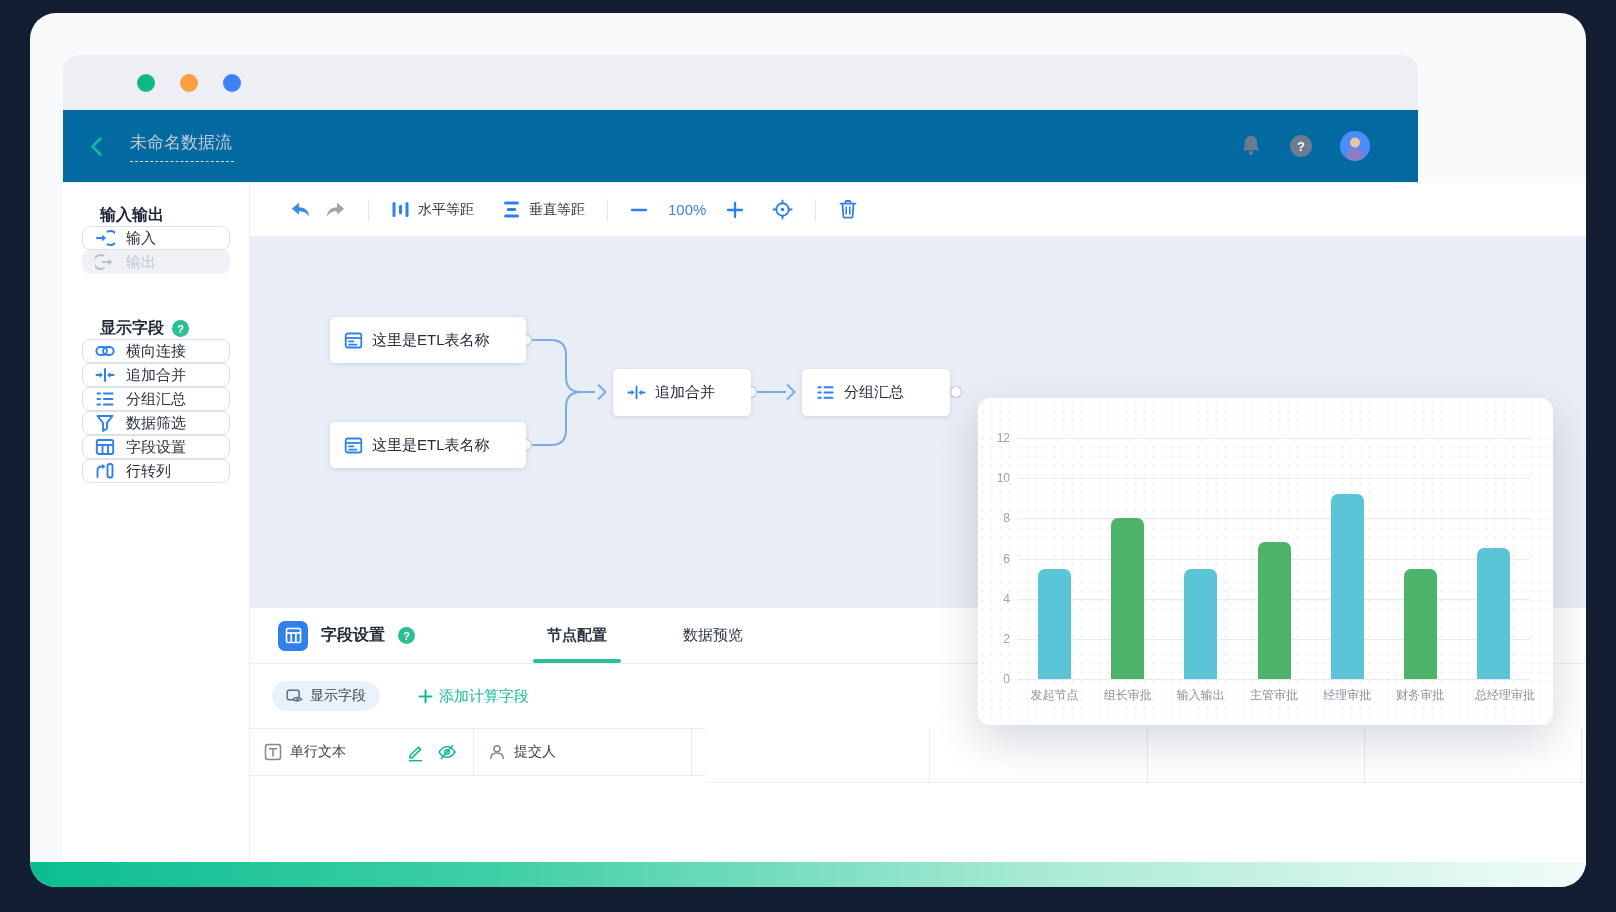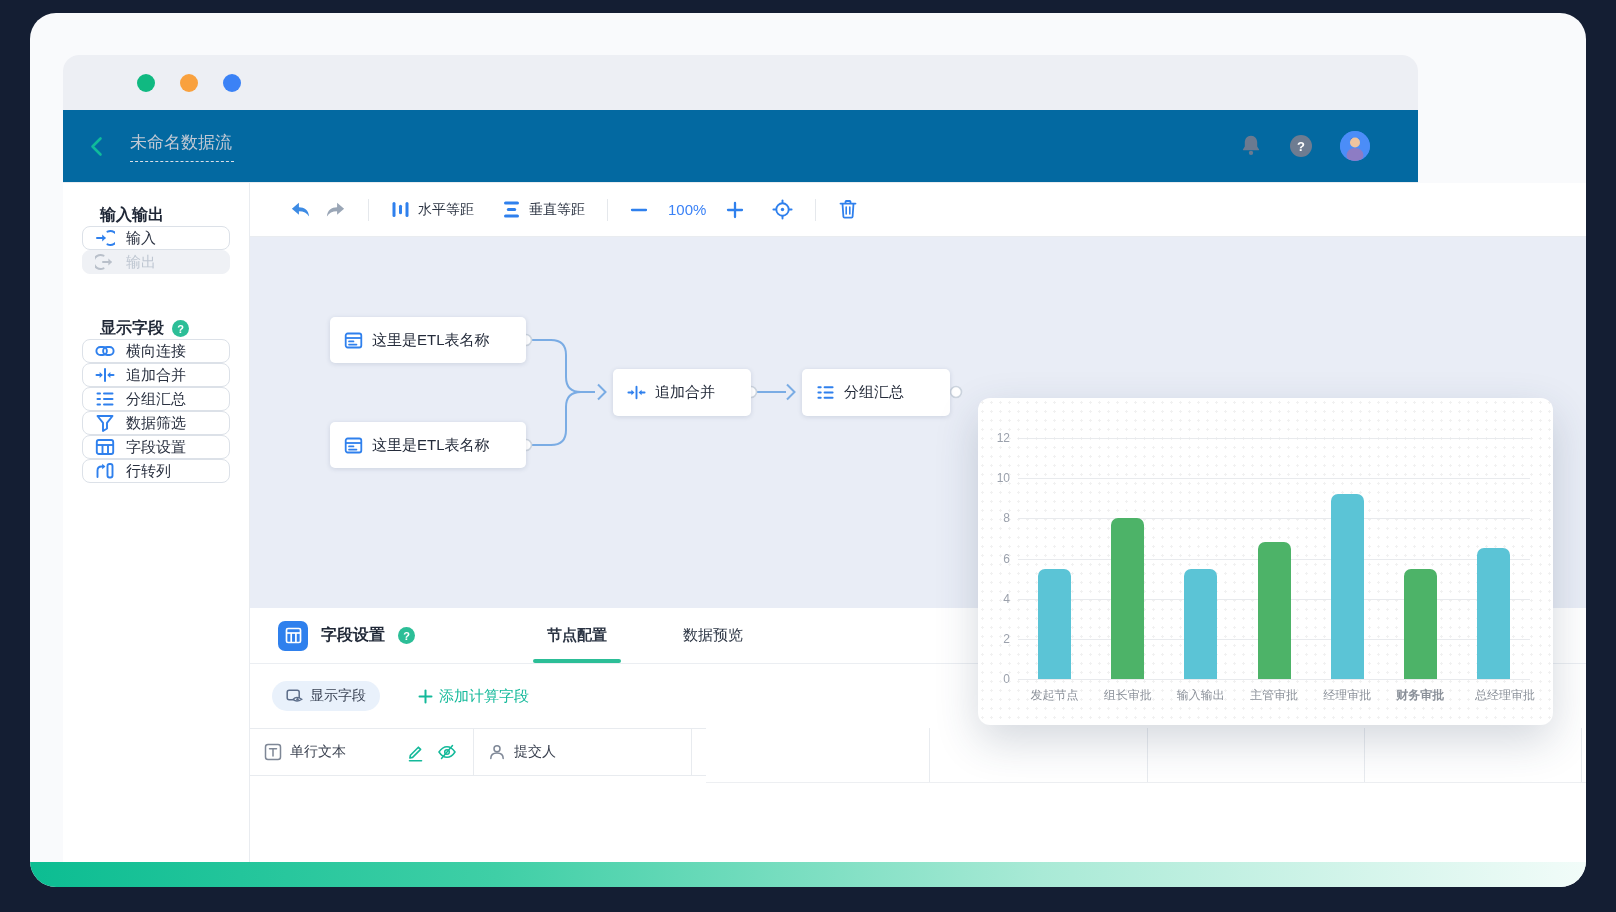--- a/index.html
+++ b/index.html
@@ -535,19 +535,19 @@
         <div class="bar" style="left: 312.643px; height: 184.767px; background: rgb(91, 196, 214);"></div>
         <div class="bar" style="left: 385.786px; height: 110.458px; background: rgb(77, 179, 104);"></div>
         <div class="bar" style="left: 458.929px; height: 130.542px; background: rgb(91, 196, 214);"></div>
       </div>
     <div class="chart-x">
         <div class="xtick" style="left: 36.5714px;">发起节点</div>
         <div class="xtick" style="left: 109.714px;">组长审批</div>
         <div class="xtick" style="left: 182.857px;">输入输出</div>
         <div class="xtick" style="left: 256px;">主管审批</div>
         <div class="xtick" style="left: 329.143px;">经理审批</div>
-        <div class="xtick" style="left: 402.286px; font-weight: bold;">财务审批</div>
+        <div class="xtick" style="left: 402.286px;">财务审批</div>
         <div class="xtick" style="left: 487px; text-align: right;">总经理审批</div>
       </div>
   </div>
 
   <div class="teal-bar"></div>
 </div>
 
 </body></html>

